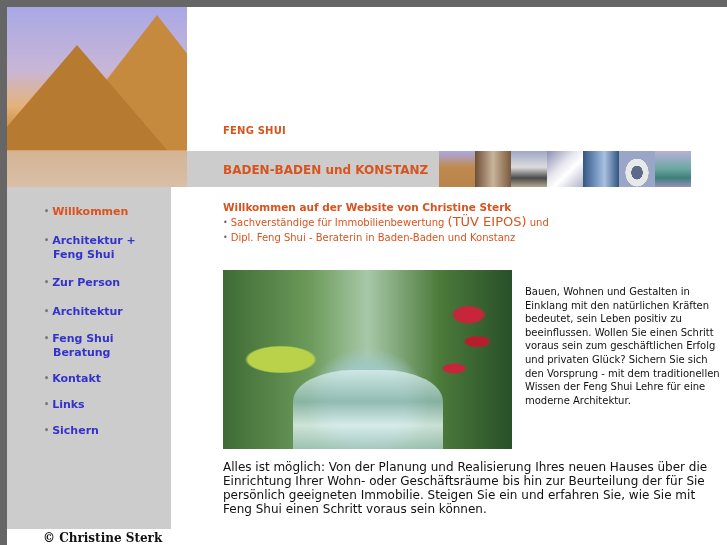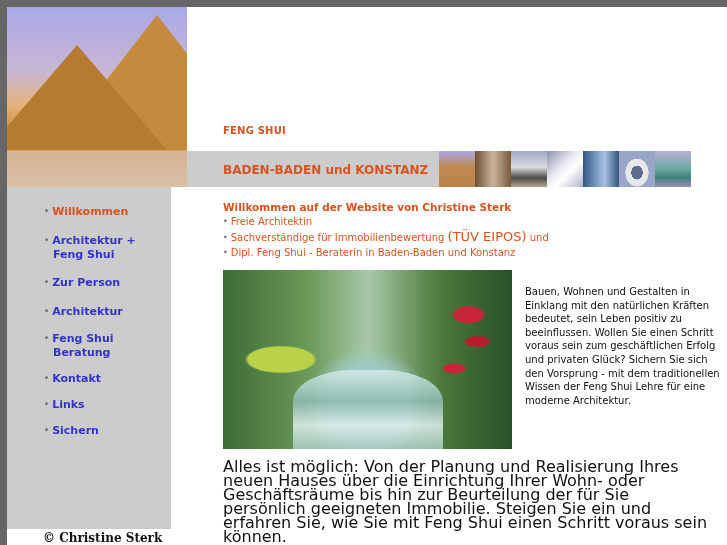--- a/index.html
+++ b/index.html
@@ -94,21 +94,21 @@
       background: linear-gradient(180deg, #d6ecea 0%, #8fb9b0 40%, #dff1ef 70%, #a6c9c0 100%);
       opacity: 0.85;
       border-radius: 40% 40% 0 0;
     }
     .side-text {
       position: absolute; left: 518px; top: 278px; width: 200px;
       font-size: 10px; line-height: 13.6px; color: #111;
     }
     .body-text {
       position: absolute; left: 216px; top: 453px; width: 490px;
-      font-size: 16px; line-height: 14px; color: #111;
+      font-size: 12px; line-height: 14px; color: #111;
     }
   </style>
 </head>
 <body>
 
 <div class="page">
 
   <div class="hero">
     <div class="pyr2"></div>
     <div class="pyr1"></div>
@@ -158,23 +158,20 @@
       <li style="top:219px;">
         <span class="dot">•</span><span class="lbl">Sichern</span>
       </li>
     </ul>
   </div>
 
   <div class="welcome">Willkommen auf der Website von Christine Sterk</div>
 
   <ul class="bullets">
     <li>
-      <span class="dot">•</span><span>Freie Architektin</span>
-    </li>
-    <li>
       <span class="dot">•</span><span>Sachverständige für Immobilienbewertung </span><span class="small">(TÜV EIPOS)</span><span> und</span>
     </li>
     <li>
       <span class="dot">•</span><span>Dipl. Feng Shui - Beraterin in Baden-Baden und Konstanz</span>
     </li>
   </ul>
 
   <div class="photo">
     <div class="river"></div>
   </div>

